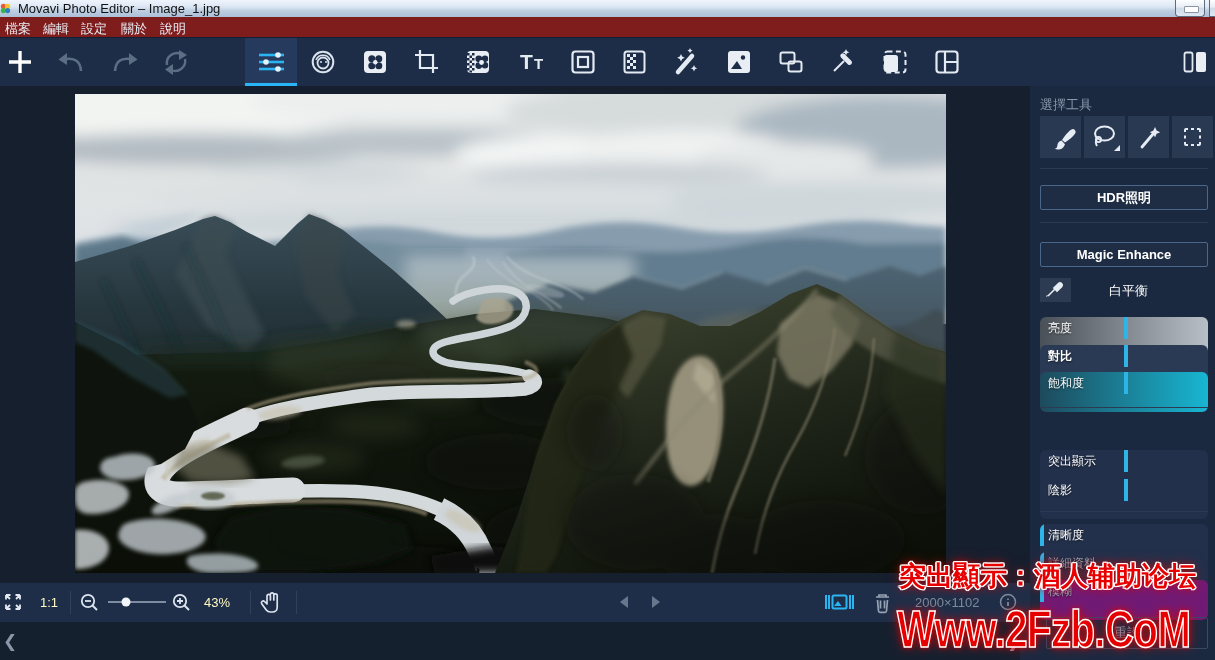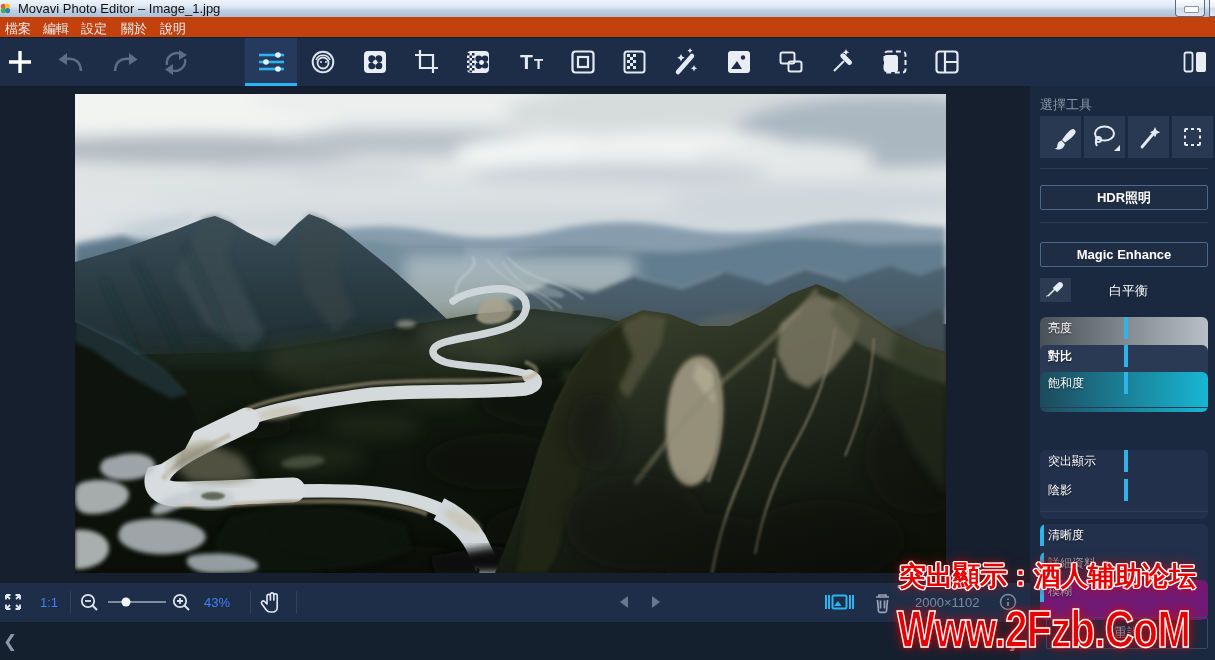--- a/index.html
+++ b/index.html
@@ -9,32 +9,32 @@
 #titlebar { position:absolute; left:0; top:0; width:1215px; height:17px;
   background:linear-gradient(#eff4fb 0%, #dce7f4 40%, #bfcfe2 62%, #abbfd7 100%);text-decoration:underline; }
 #titlebar .ttext { position:absolute; left:18px; top:1px; font-size:13px; color:#111; white-space:nowrap; }
 #appicon { position:absolute; left:0px; top:3px; width:11px; height:11px; }
 .winbtn { position:absolute; top:0px; height:17px; width:30px; border:1px solid #5d6b7e; border-top:none;
   background:linear-gradient(#fdfeff, #e7edf5 45%, #cfdae8 50%, #dee8f3); border-radius:0 0 4px 4px; }
 #btnmin { left:1175px; }
 #btnmin::after { content:""; position:absolute; left:8px; bottom:3px; width:13px; height:5px; background:#fff; border:1px solid #8a94a2; border-radius:1px; }
 #btnmax { left:1209px; width:6px; border-radius:0; border-right:none; }
 
-#menubar { position:absolute; left:0; top:17px; width:1215px; height:21px; background:#c2410c; border-bottom:1px solid #131f33; }
+#menubar { position:absolute; left:0; top:17px; width:1215px; height:21px; background:#7f1d1d; border-bottom:1px solid #131f33; }
 #menubar span { position:absolute; top:3px; font-size:13px; color:#e8eef5; }
 
 #toolbar { position:absolute; left:0; top:38px; width:1215px; height:48px; background:#1d2d47; }
 #activetab { position:absolute; left:245px; top:0; width:52px; height:48px; background:#263a5e; border-bottom:3px solid #29b6f6; }
 
 #canvas { position:absolute; left:0; top:86px; width:1030px; height:497px; background:#161f2e; }
 #photo { position:absolute; left:75px; top:8px; width:871px; height:479px; }
 
 #botbar { position:absolute; left:0; top:583px; width:1030px; height:39px; background:#1f2e48; }
 .vsep { position:absolute; top:8px; width:1px; height:23px; background:#31415c; }
-#botbar .txt { position:absolute; font-size:13px; color:#3b82f6; }
+#botbar .txt { position:absolute; font-size:13px; color:#fef9c3; }
 
 #strip { position:absolute; left:0; top:622px; width:1020px; height:38px; background:#15202f; }
 .chev { position:absolute; font-size:17px; color:#8b97a8; top:9px; }
 
 #sidebar { position:absolute; left:1030px; top:86px; width:185px; height:574px; background:#1b2940; }
 #sidebar .label { position:absolute; font-size:13px; color:#8b98ab; }
 .toolbtn { position:absolute; width:41px; height:42px; background:#2a3952; top:30px; }
 .sepline { position:absolute; left:10px; width:168px; height:1px; background:#2b3b54; }
 .bigbtn { position:absolute; left:10px; width:168px; height:25px; border:1px solid #49688c; border-radius:2px; background:#1e2c44; color:#fff; font-weight:bold; font-size:13px; text-align:center; line-height:24px; }
 .slider { position:absolute; left:10px; width:168px; height:40px; border-radius:6px; background:#2a3a55; overflow:hidden; }

